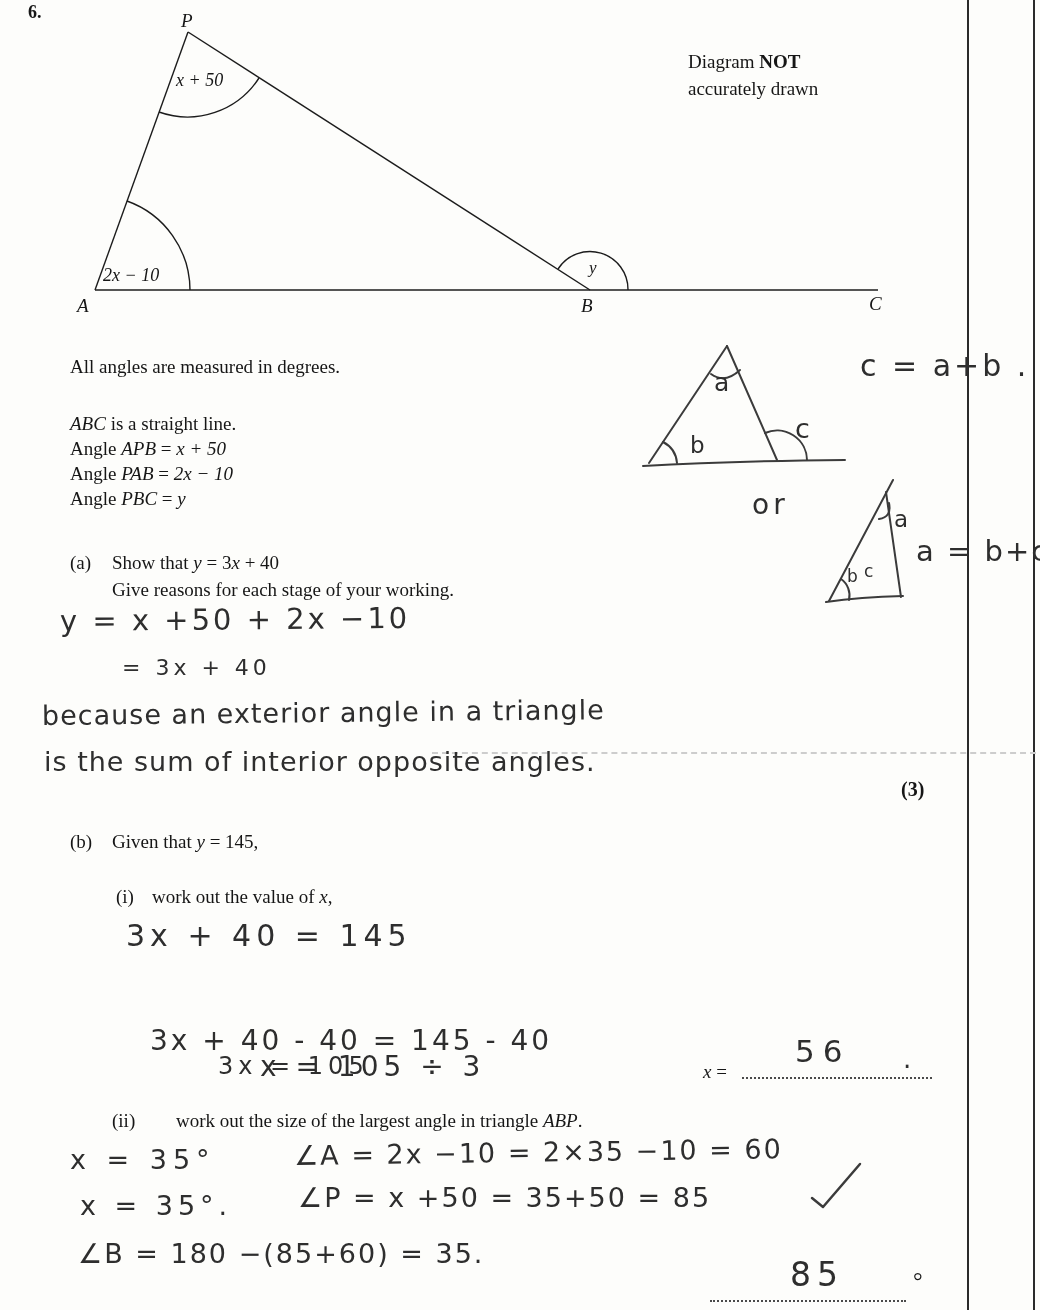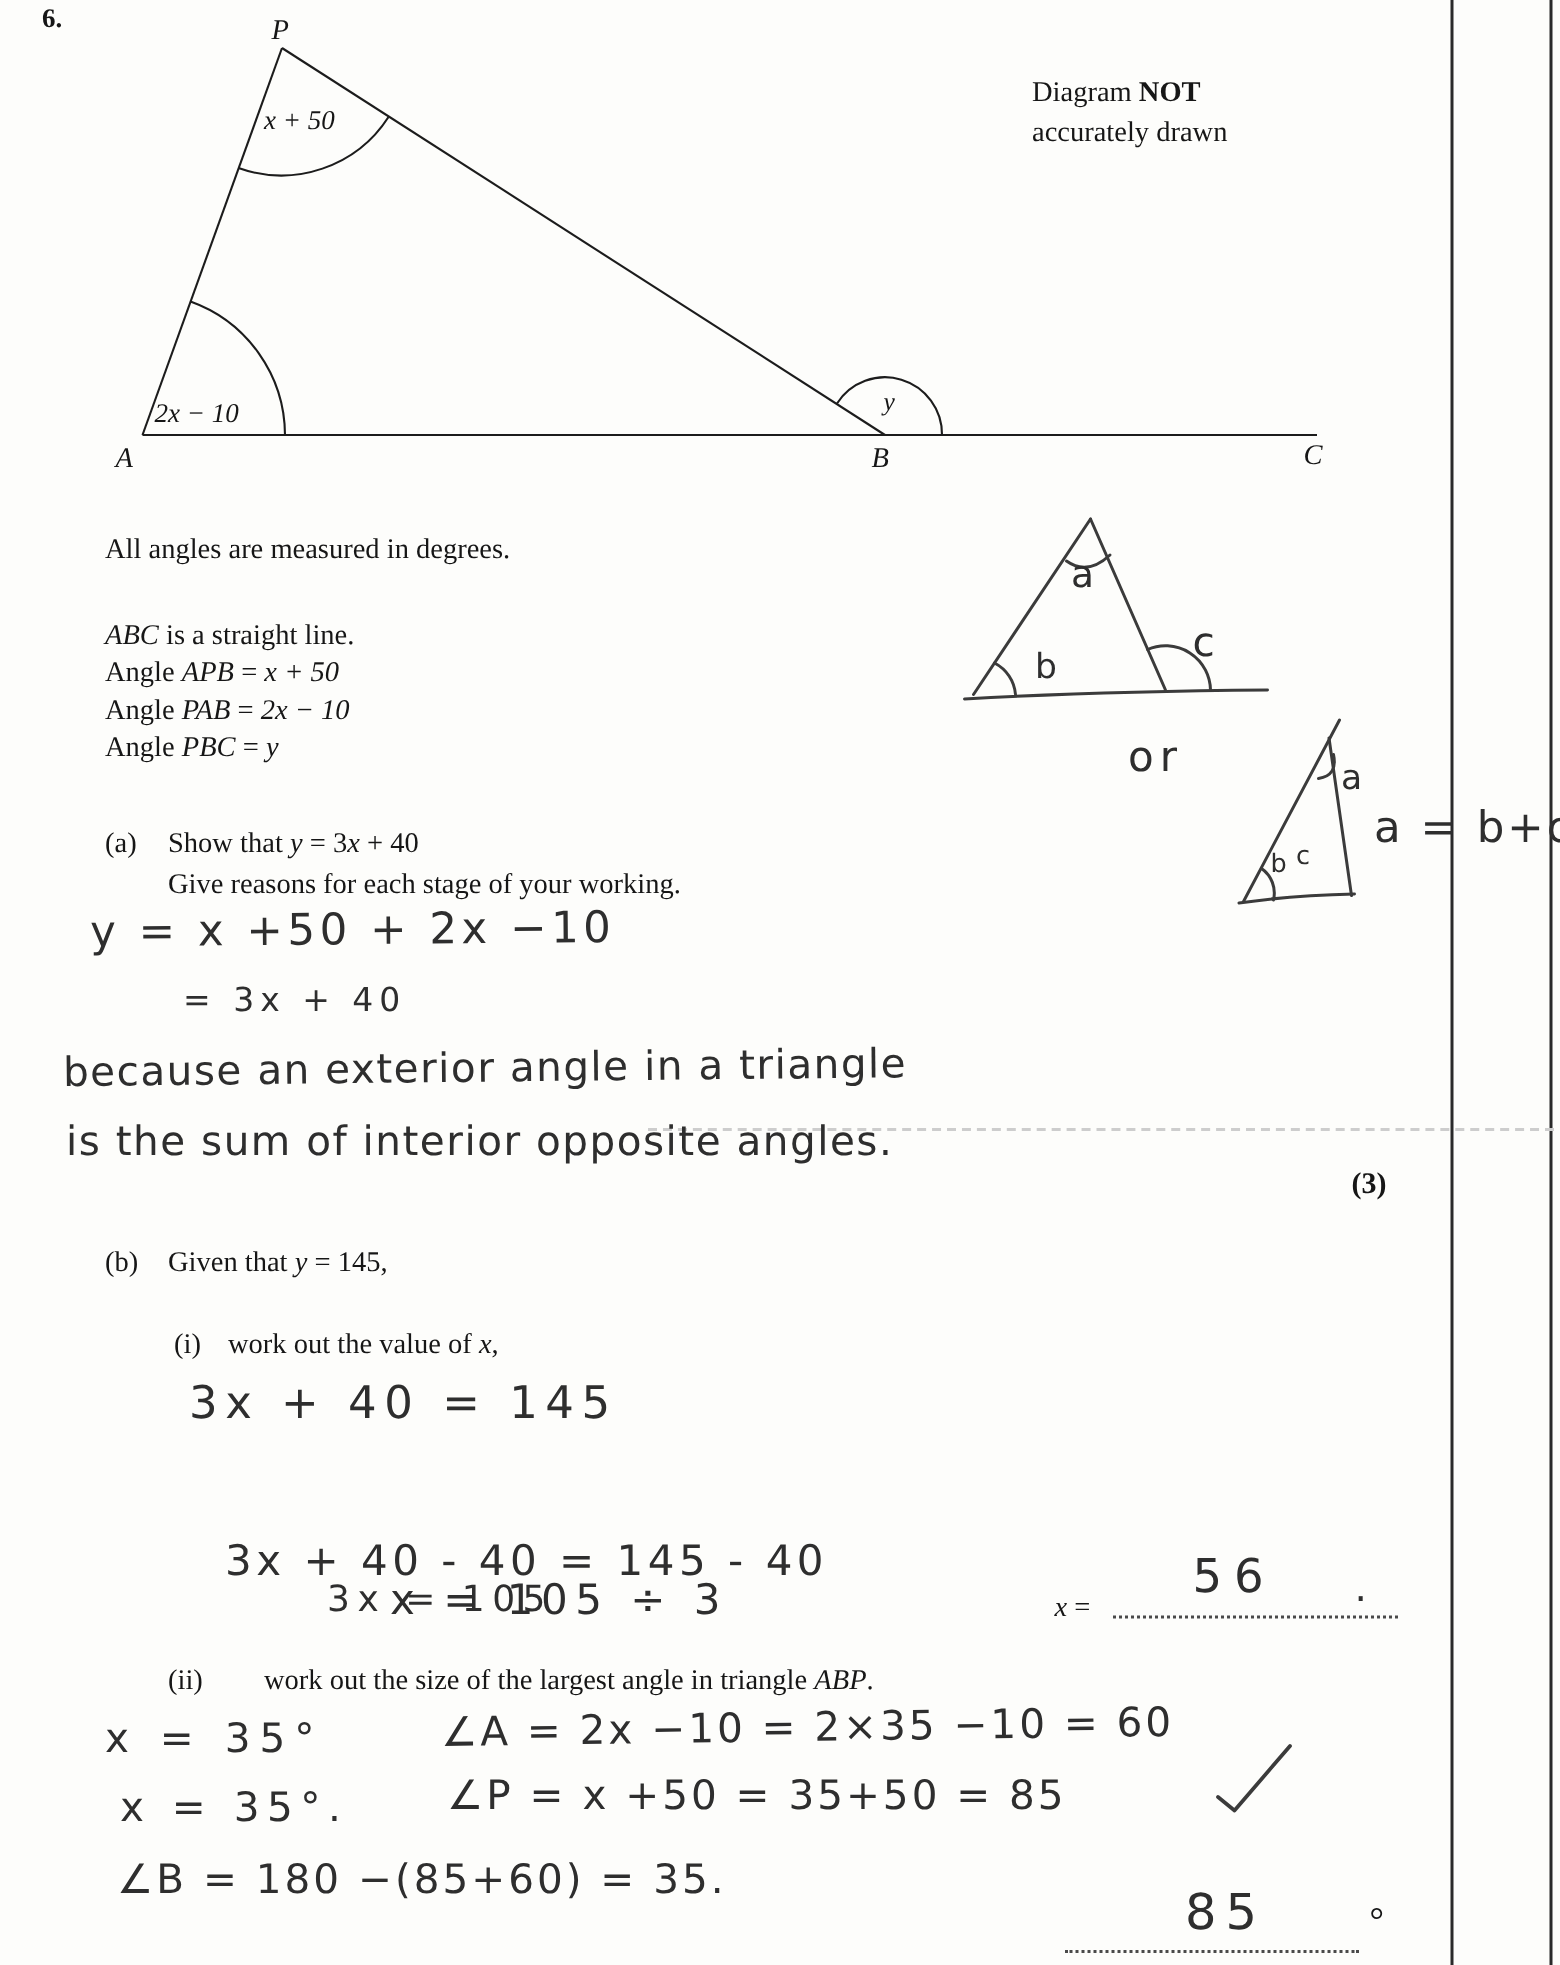--- a/index.html
+++ b/index.html
@@ -98,20 +98,21 @@
     <path d="M 826 602 Q 860 597 903 596"></path>
     <path d="M 879 519 Q 892 517 889 503"></path>
     <path d="M 841 579 A 20 20 0 0 1 849 600"></path>
 
     <polyline points="812,1198 823,1207 860,1164" style="stroke-width:2.5;"></polyline>
   </svg>
 
   <div class="abs hw" style="left:714px; top:368px; font-size:25px;">a</div>
   <div class="abs hw" style="left:690px; top:432px; font-size:23px;">b</div>
   <div class="abs hw" style="left:795px; top:413px; font-size:27px;">c</div>
+  <div class="abs hw" style="left:860px; top:348px; font-size:30px; letter-spacing:3px;">c = a+b .</div>
   <div class="abs hw" style="left:752px; top:488px; font-size:28px; letter-spacing:4px;">or</div>
   <div class="abs hw" style="left:894px; top:506px; font-size:23px;">a</div>
   <div class="abs hw" style="left:847px; top:566px; font-size:17px;">b</div>
   <div class="abs hw" style="left:864px; top:561px; font-size:17px;">c</div>
   <div class="abs hw" style="left:916px; top:534px; font-size:29px; letter-spacing:2px;">a = b+c</div>
 
   <div class="abs print" style="left:70px; top:552px;">(a)</div>
   <div class="abs print" style="left:112px; top:552px;">
     <span>Show that </span><span class="it">y</span><span> = 3</span><span class="it">x</span><span> + 40</span>
   </div>

